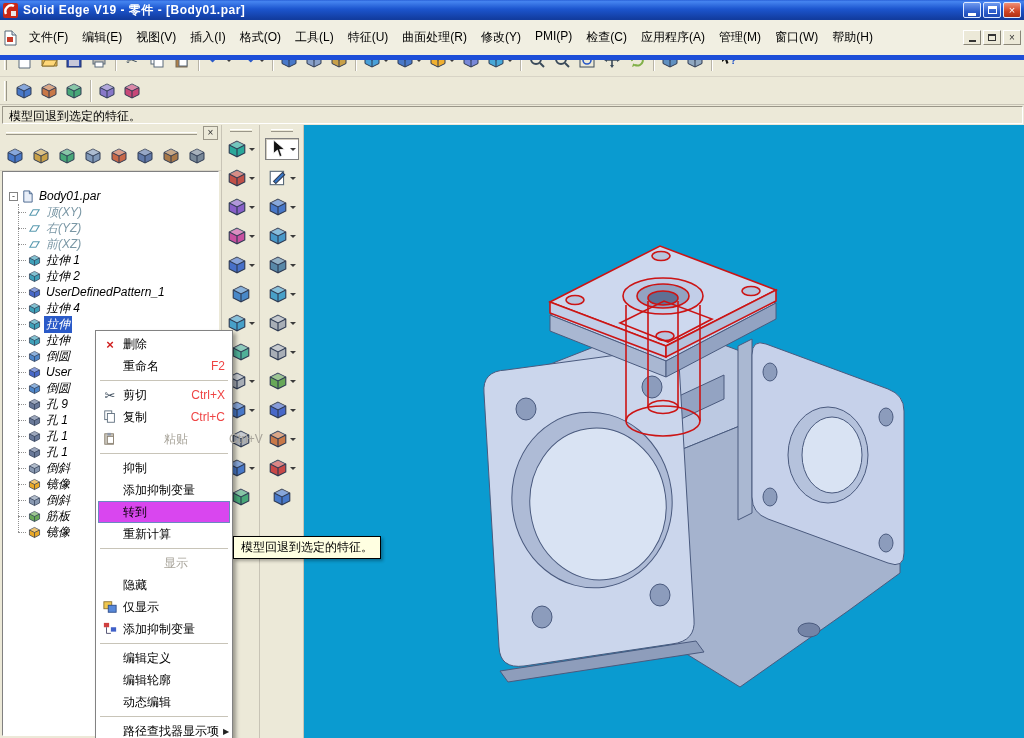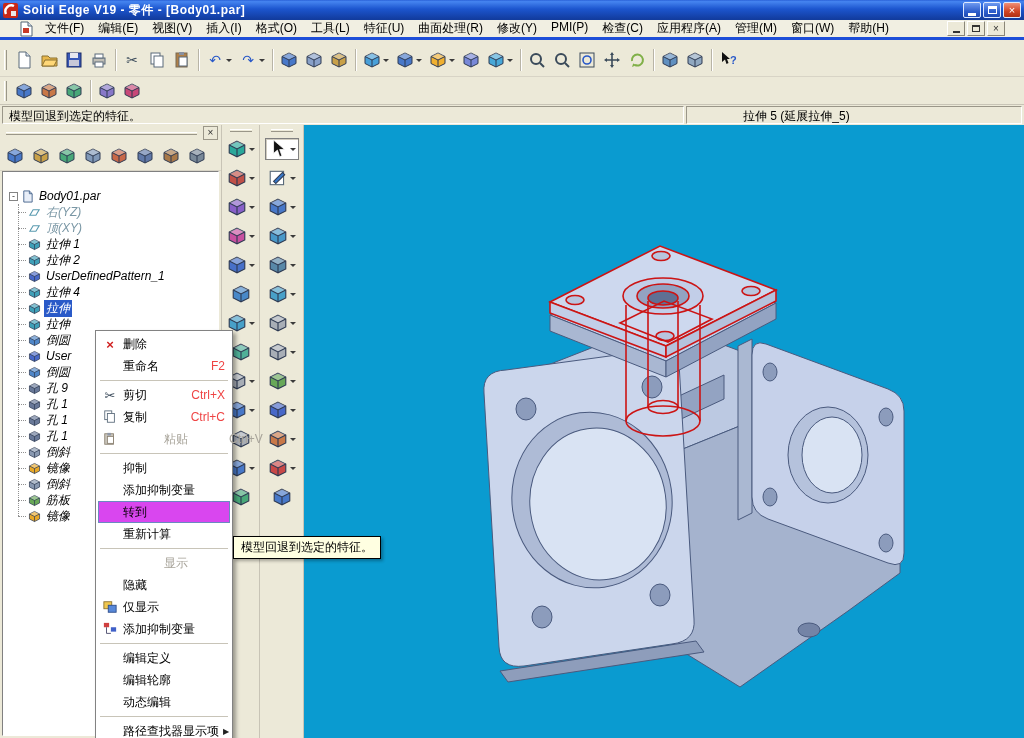--- a/index.html
+++ b/index.html
@@ -13,22 +13,22 @@
   .app-icon{width:15px;height:15px;display:inline-block;}
   .title-text{font-size:12px;font-weight:bold;margin-left:5px;letter-spacing:.5px;flex:1;white-space:nowrap;overflow:hidden;}
   .win-btns{display:flex;gap:2px;}
   .wbtn{width:18px;height:16px;border-radius:2px;border:1px solid #DCE8FF;display:flex;align-items:center;justify-content:center;
     font-size:11px;color:#fff;background:linear-gradient(180deg,#6E9AF0,#2E5ECC 60%,#1E4AB4);}
   .wbtn.close{background:linear-gradient(180deg,#F09078,#D04424 60%,#B03014);}
   .glyph-min{width:8px;height:3px;background:#fff;margin-top:8px;}
   .glyph-max{width:9px;height:8px;border:1px solid #fff;border-top-width:3px;}
 
   
-  .menubar{position:absolute;top:20px;height:20px;width:100%;background:#F1EFE2;border-bottom:3px solid #1d4ed8;
-    display:flex;align-items:center;font-size:12px;padding:0 16px;z-index:9;}
+  .menubar{position:absolute;top:20px;height:40px;width:100%;background:#F1EFE2;border-bottom:5px solid #1d4ed8;
+    display:flex;align-items:center;font-size:12px;padding:0 0;z-index:9;}
   .mdi-doc{width:16px;height:16px;margin:0 4px 0 2px;}
   .menu-item{padding:4px 7px;cursor:default;white-space:nowrap;}
   .mdi-btns{margin-left:auto;display:flex;gap:2px;padding-right:3px;}
   .mbtn{width:18px;height:15px;border:1px solid;border-color:#fff #8A8678 #8A8678 #fff;background:#ECE9D8;
     display:flex;align-items:center;justify-content:center;font-size:10px;color:#333;}
   .g-min{width:7px;height:2px;background:#333;margin-top:7px;}
   .g-rest{width:8px;height:7px;border:1px solid #333;border-top-width:2px;}
 
   
   .toolbar{position:absolute;width:100%;background:#ECE9D8;display:flex;align-items:center;gap:1px;padding-left:3px;}
@@ -424,21 +424,20 @@
             <path d="M9 2 L16 5.5 L16 12.5 L9 16 L2 12.5 L2 5.5 Z" fill="#C84878" stroke="#2E3A52"></path>
             <path d="M9 2 L16 5.5 L9 9 L2 5.5 Z" fill="#FFFFFF" opacity="0.35"></path>
             <path d="M2 5.5 L9 9 L16 5.5 M9 9 L9 16" fill="none" stroke="#2E3A52"></path>
           </svg>
         </span>
       </span>
     </div>
 
   <div class="promptbar">
     <div class="prompt-left">模型回退到选定的特征。</div>
-    <div class="prompt-right">拉伸 5 (延展拉伸_5)</div>
   </div>
 
   <div class="content">
 
     <div class="edgebar">
       <div class="eb-head">
         <span class="eb-grip"></span>
         <span class="eb-close">×</span>
       </div>
       <div class="eb-icons" id="edgebar-icons">
@@ -526,29 +525,37 @@
             </span>
             <span class="tlabel">Body01.par</span>
           </div>
           <div class="tchildren">
             <div class="tnode child">
               <span class="ticon">
                 <svg viewBox="0 0 14 14">
                   <path d="M2 10 L5.5 4 L12 4 L8.5 10 Z" fill="none" stroke="#5A9AB0" stroke-width="1.2"></path>
                 </svg>
               </span>
-              <span class="tlabel muted">右(YZ)</span>
+              <span class="tlabel muted">顶(XY)</span>
             </div>
             <div class="tnode child">
               <span class="ticon">
                 <svg viewBox="0 0 14 14">
                   <path d="M2 10 L5.5 4 L12 4 L8.5 10 Z" fill="none" stroke="#5A9AB0" stroke-width="1.2"></path>
                 </svg>
               </span>
-              <span class="tlabel muted">顶(XY)</span>
+              <span class="tlabel muted">右(YZ)</span>
+            </div>
+            <div class="tnode child">
+              <span class="ticon">
+                <svg viewBox="0 0 14 14">
+                  <path d="M2 10 L5.5 4 L12 4 L8.5 10 Z" fill="none" stroke="#5A9AB0" stroke-width="1.2"></path>
+                </svg>
+              </span>
+              <span class="tlabel muted">前(XZ)</span>
             </div>
             <div class="tnode child">
               <span class="ticon">
                 <svg viewBox="0 0 18 18">
                   <path d="M9 2 L16 5.5 L16 12.5 L9 16 L2 12.5 L2 5.5 Z" fill="#3FA0B8" stroke="#2E3A52"></path>
                   <path d="M9 2 L16 5.5 L9 9 L2 5.5 Z" fill="#FFFFFF" opacity="0.35"></path>
                   <path d="M2 5.5 L9 9 L16 5.5 M9 9 L9 16" fill="none" stroke="#2E3A52"></path>
                 </svg>
               </span>
               <span class="tlabel">拉伸 1</span>

